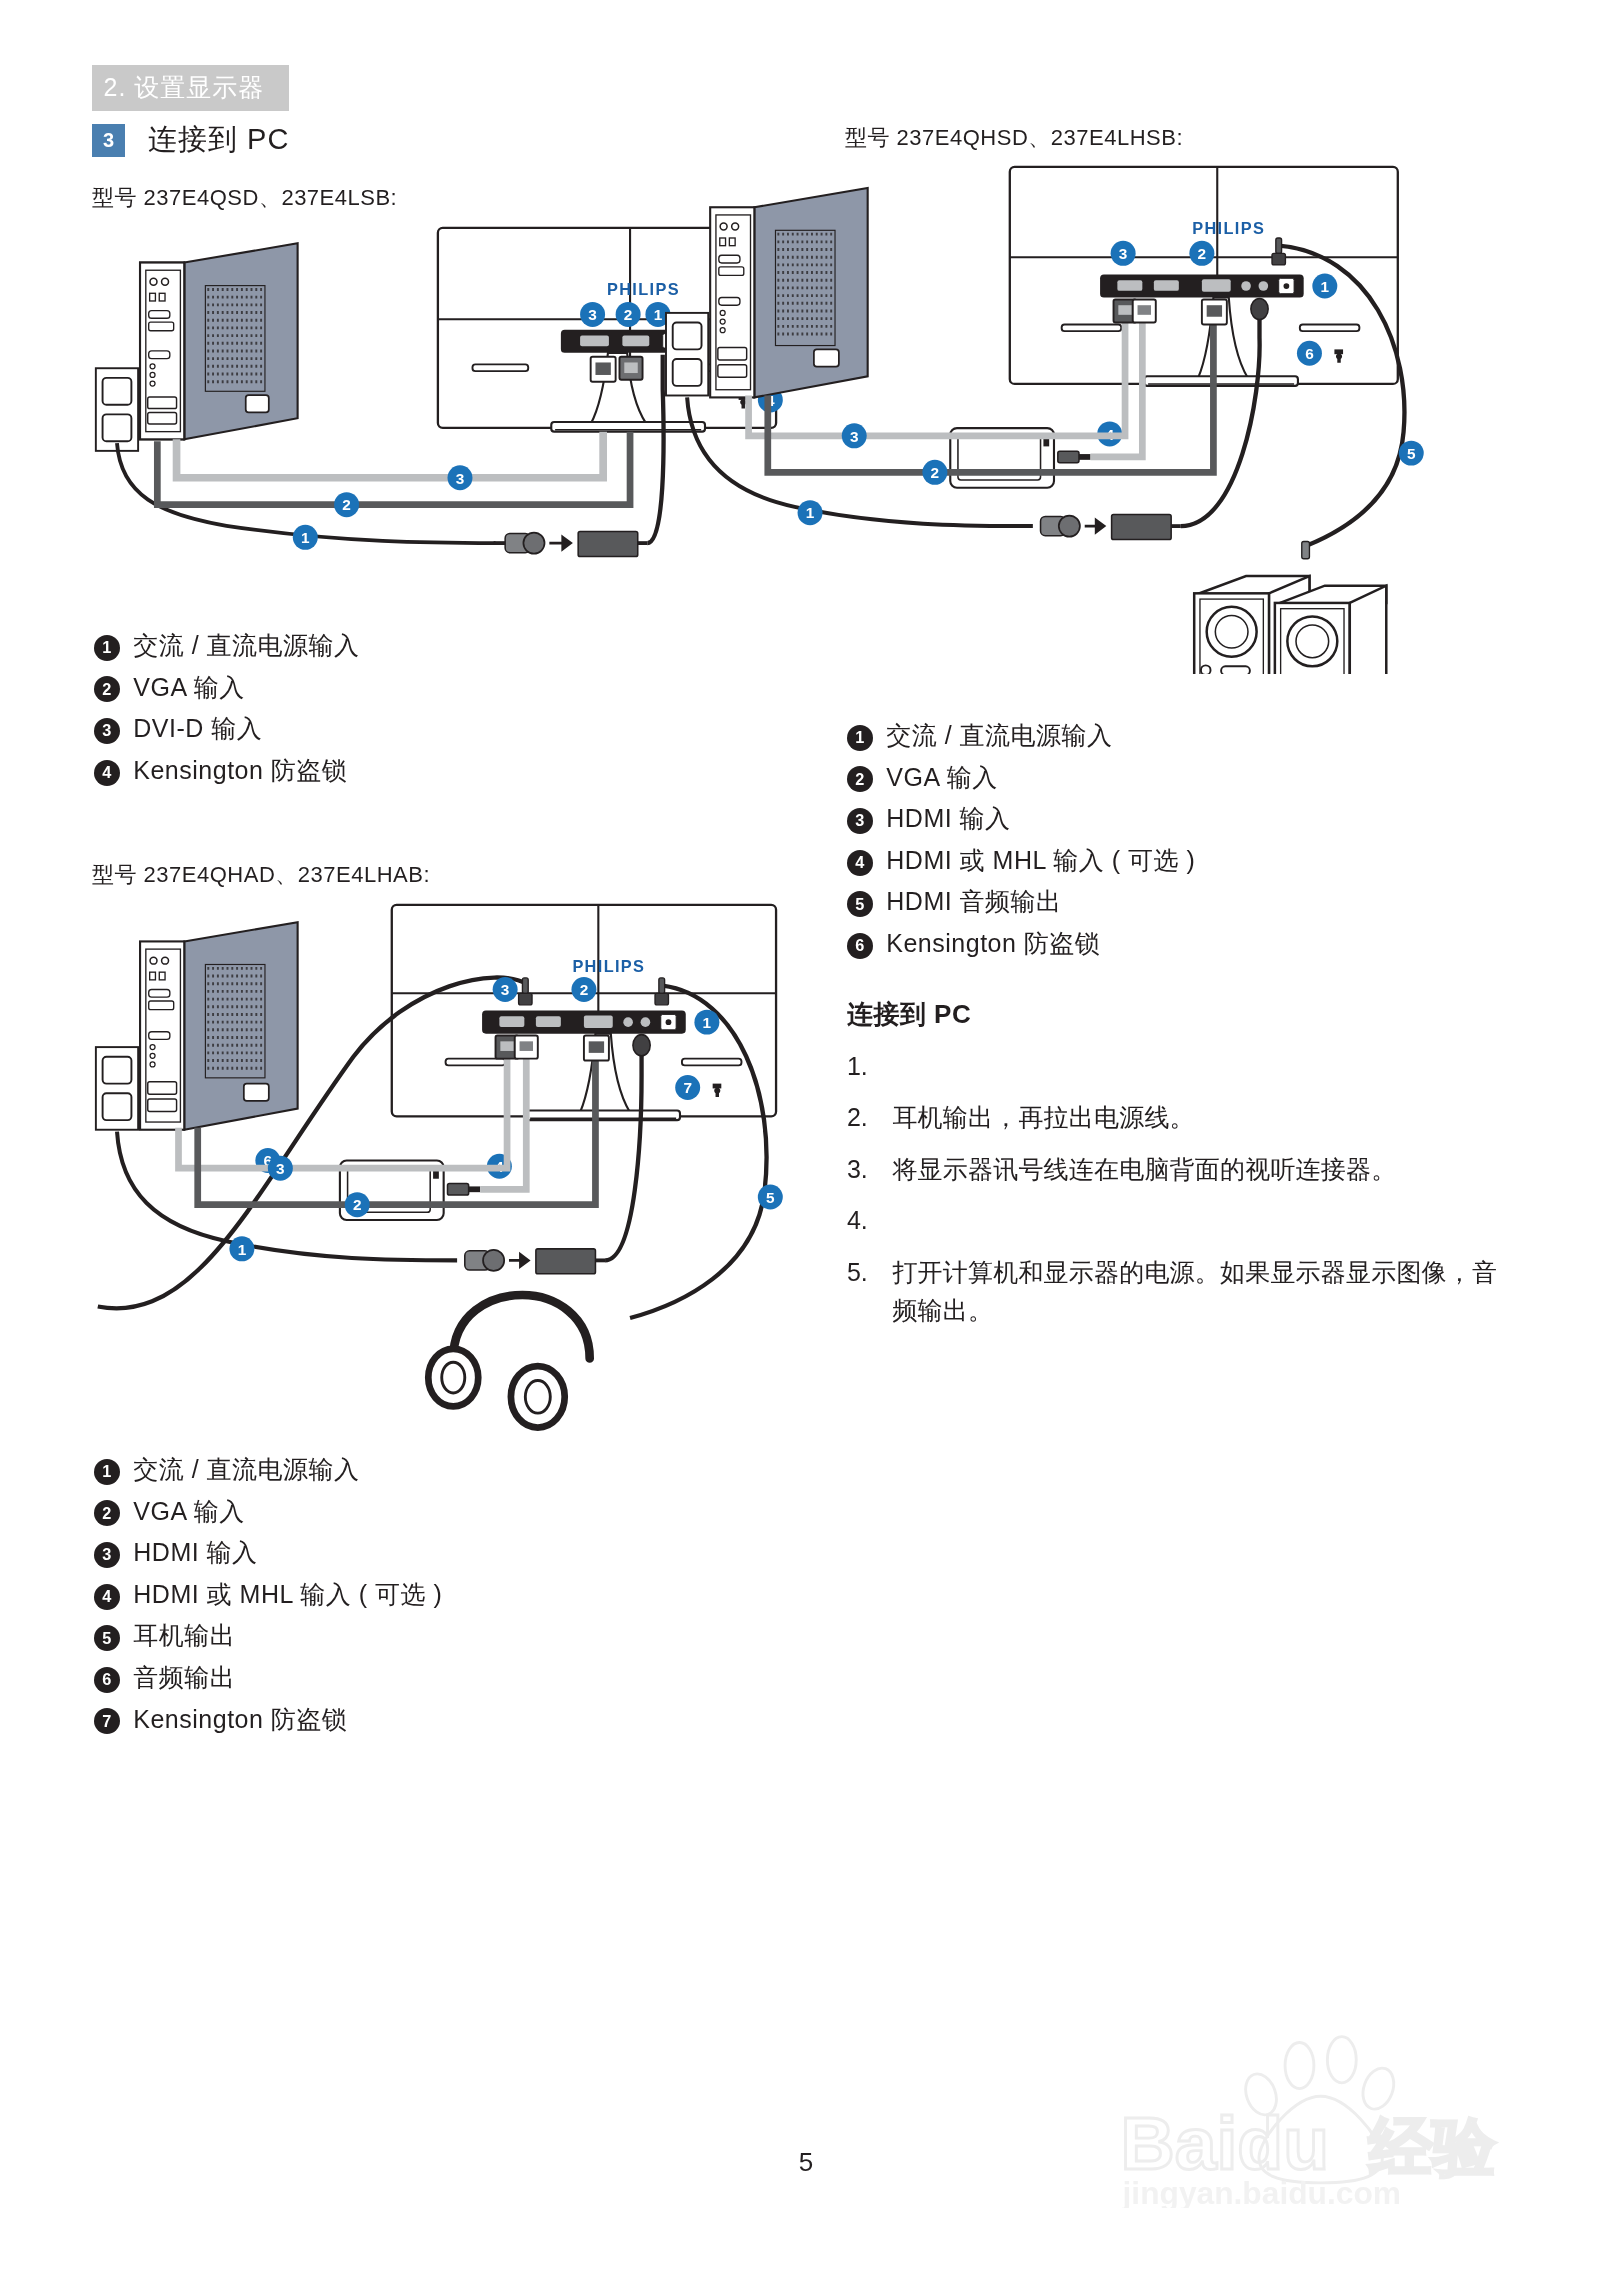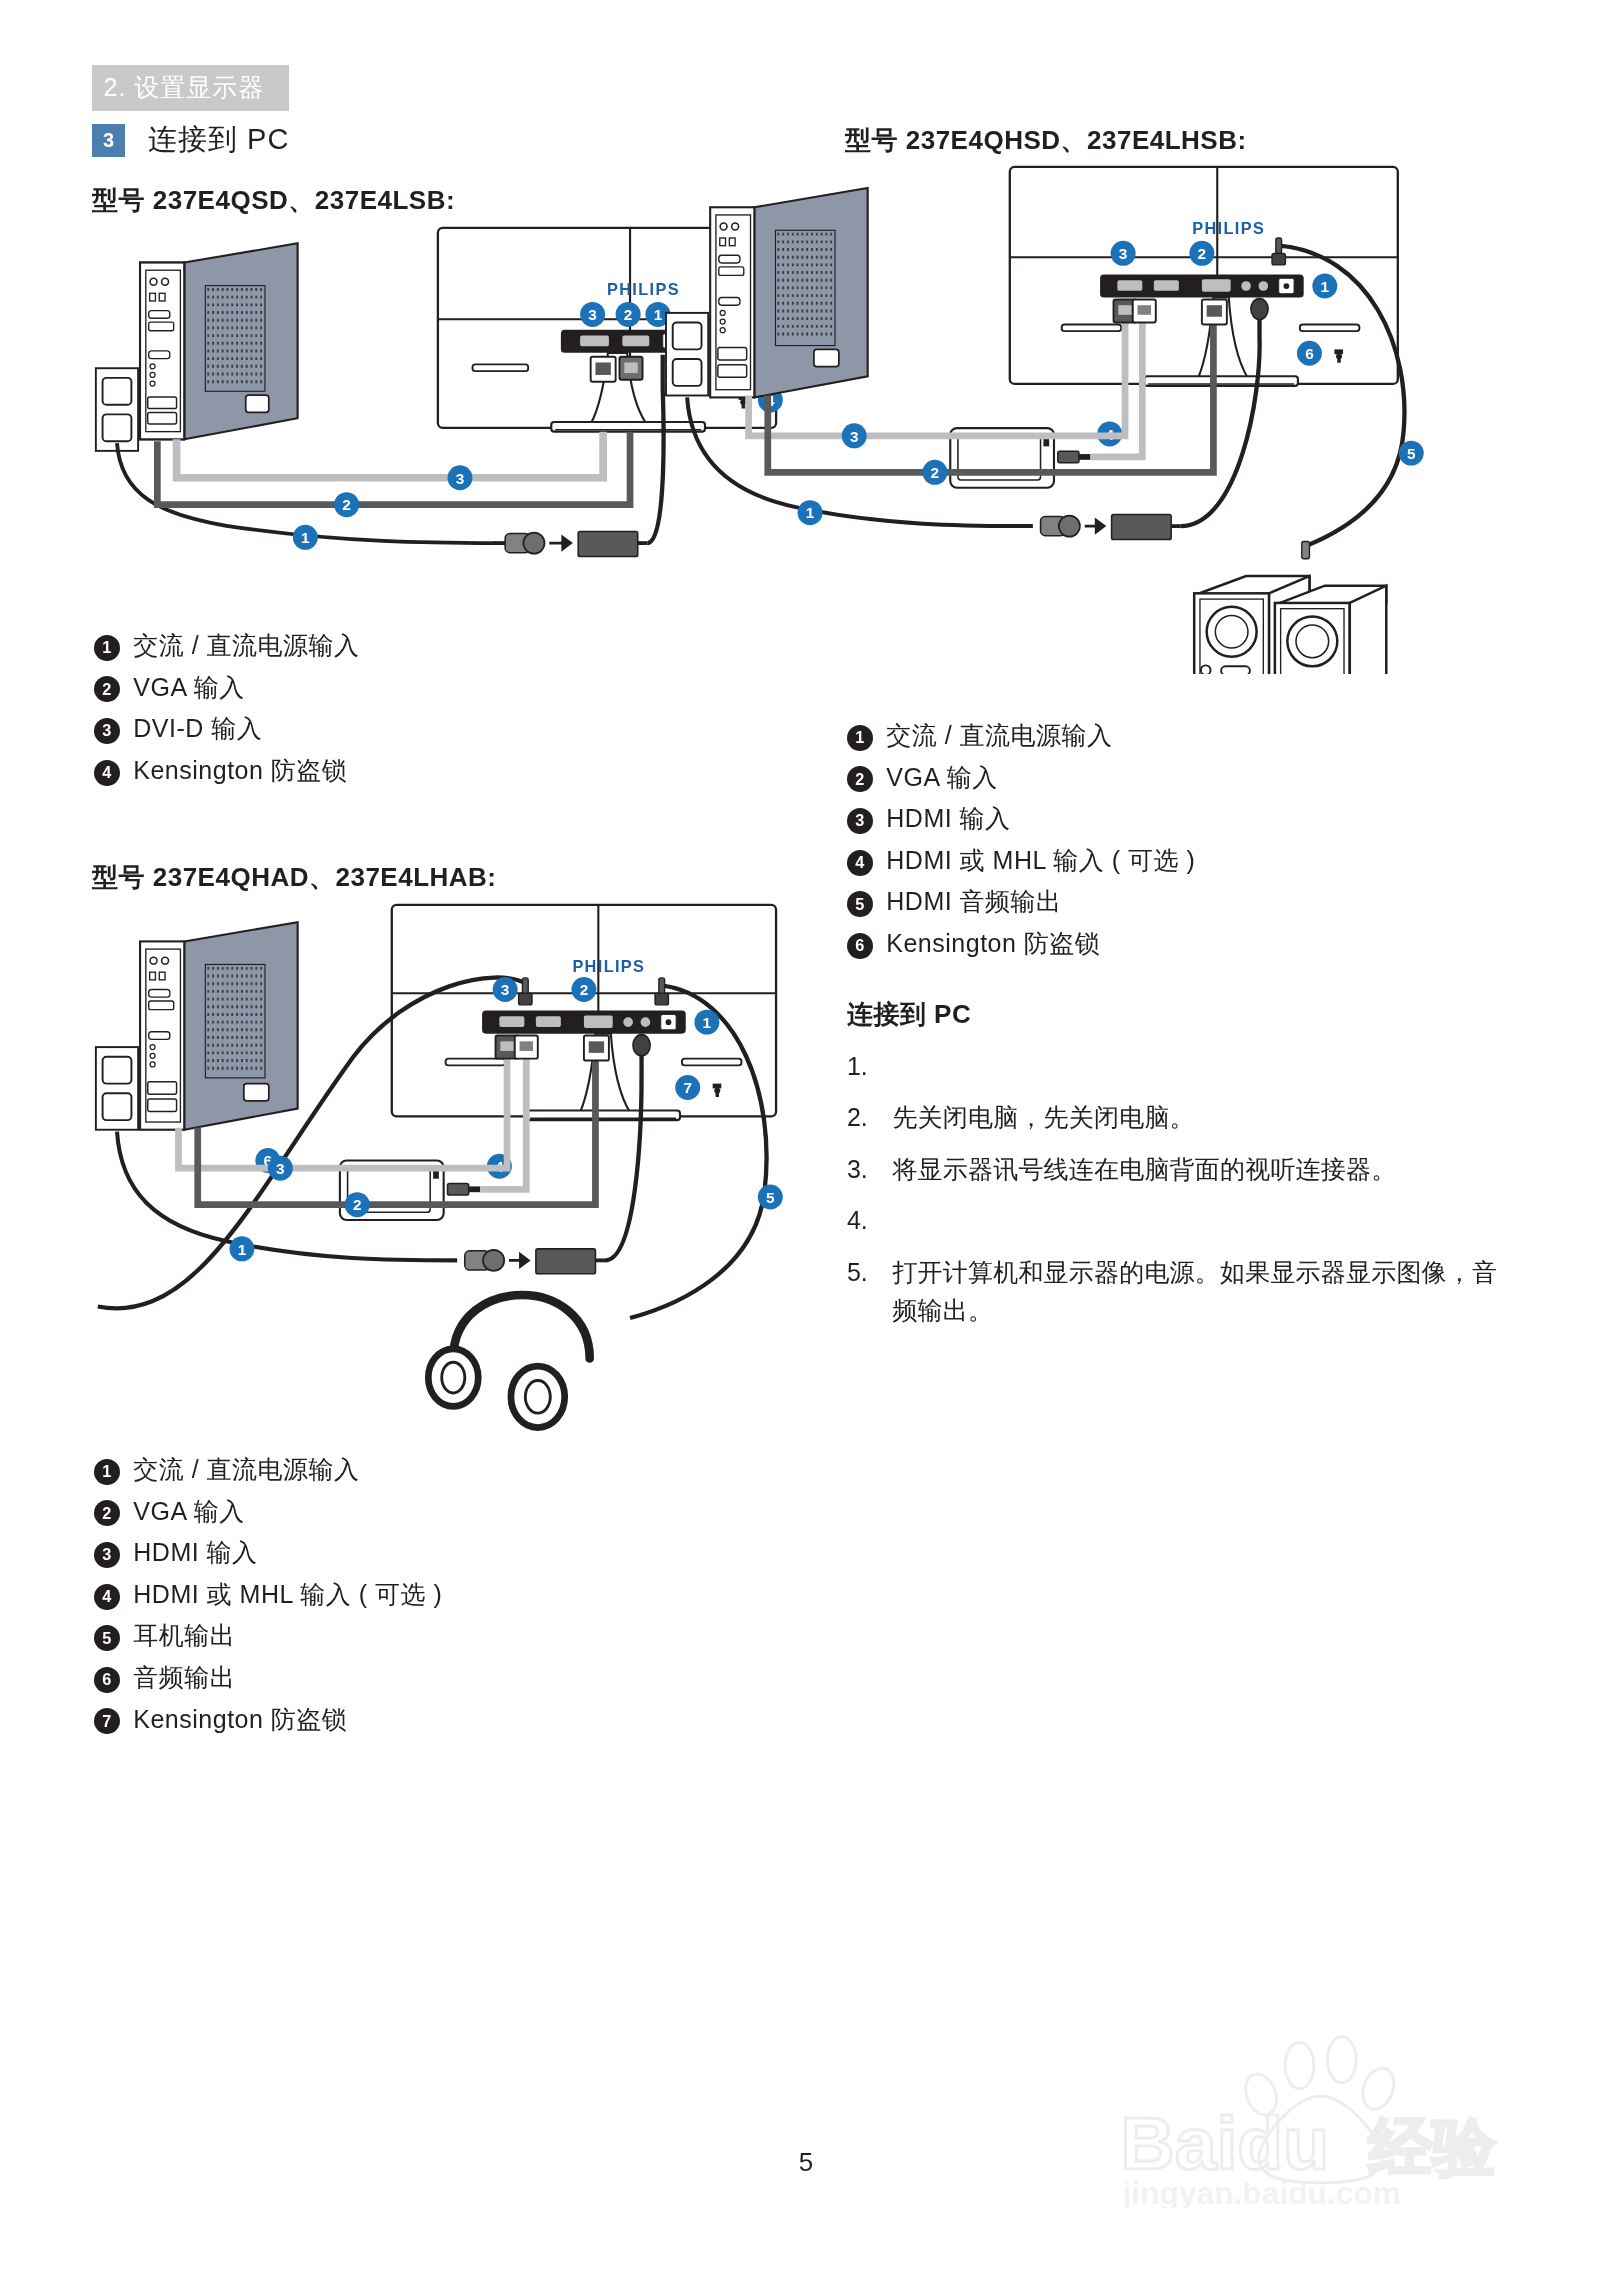--- a/index.html
+++ b/index.html
@@ -25,21 +25,21 @@
     width:33px;height:33px;background:#4a7fb0;color:#fff;
     display:flex;align-items:center;justify-content:center;
     font-size:20px;font-weight:bold;
   }
   .sec-text{font-size:29px;letter-spacing:1px;}
 
   
   .col-left{position:absolute;left:92px;top:0;width:711px;}
   .col-right{position:absolute;left:845px;top:0;width:672px;}
 
-  .model-head{font-size:26px;font-weight:bold;letter-spacing:0.5px;}
+  .model-head{font-size:22px;font-weight:normal;letter-spacing:0.5px;}
 
   
   .legend{list-style:none;margin:0;padding:0;}
   .legend li{display:flex;align-items:flex-start;gap:13.4px;margin-bottom:8.6px;}
   .num{
     flex:0 0 auto;width:26px;height:26px;border-radius:50%;
     background:#231f20;color:#fff;font-size:16.3px;font-weight:bold;
     display:flex;align-items:center;justify-content:center;
     margin-top:5.8px;
   }
@@ -566,21 +566,21 @@
     </ul>
 
     <div class="steps-title" style="position:absolute;left:1.9px;top:997px;">连接到 PC</div>
 
     <ul class="steps" style="position:absolute;left:1.9px;top:1047px;width:663px;">
       <li>
         <span class="sn">1.</span>
       </li>
       <li>
         <span class="sn">2.</span>
-        <span class="st">先关闭电脑，先关闭电脑。</span>
+        <span class="st">耳机输出，再拉出电源线。</span>
       </li>
       <li>
         <span class="sn">3.</span>
         <span class="st">将显示器讯号线连在电脑背面的视听连接器。</span>
       </li>
       <li>
         <span class="sn">4.</span>
       </li>
       <li>
         <span class="sn">5.</span>

